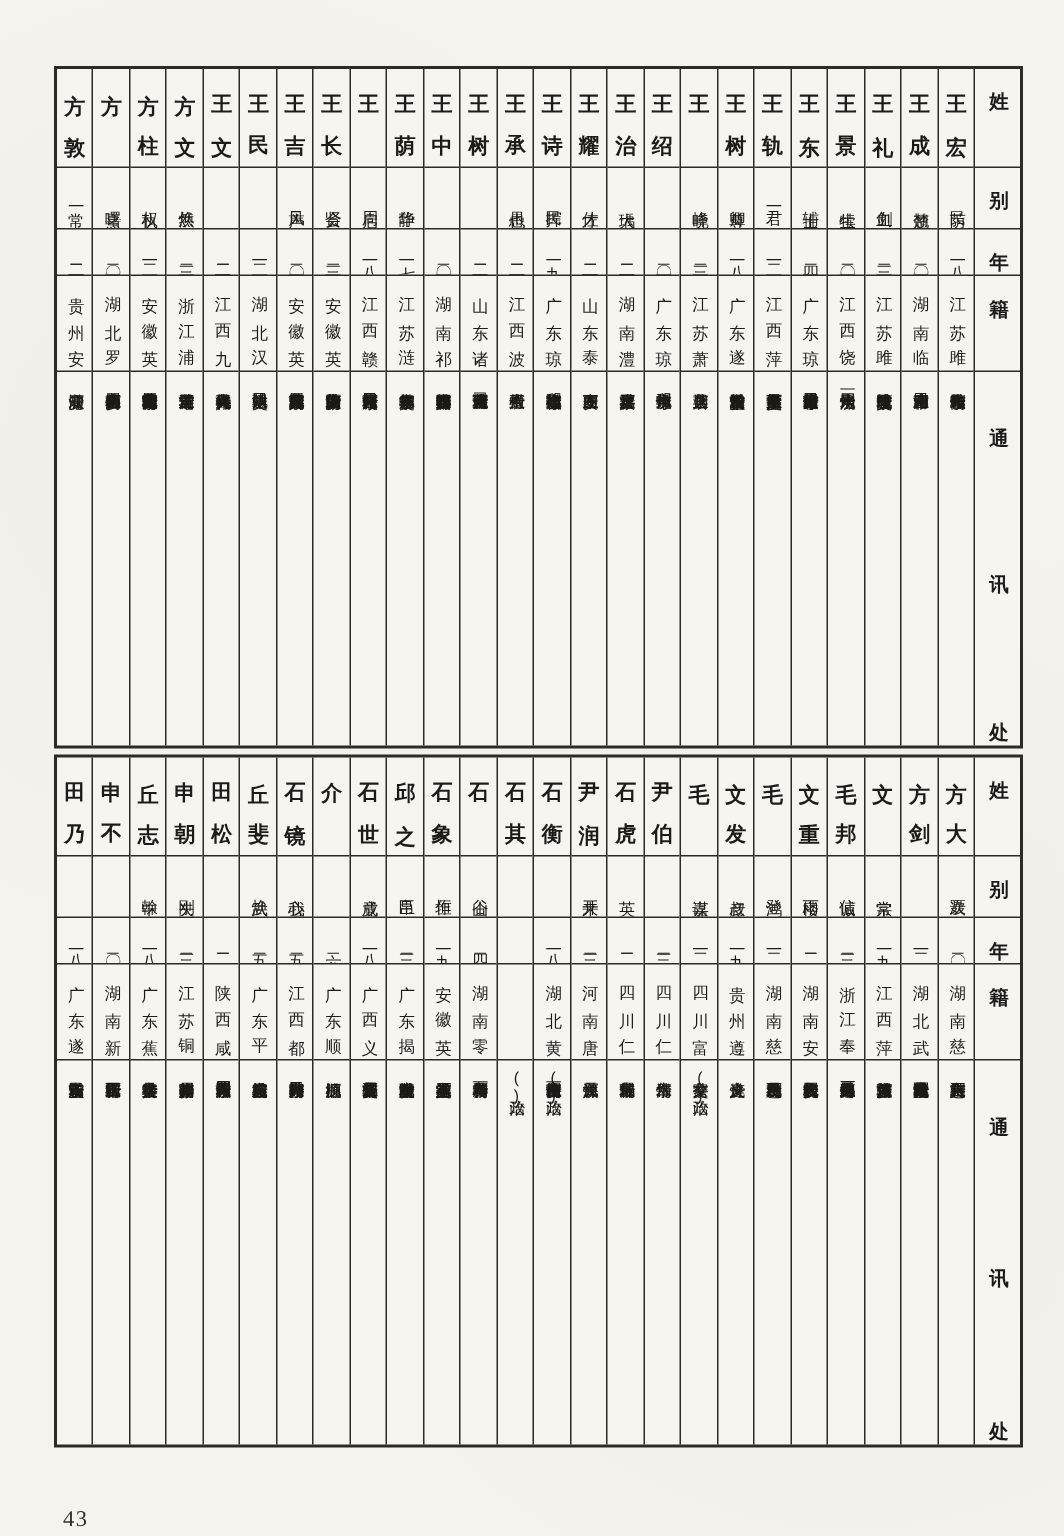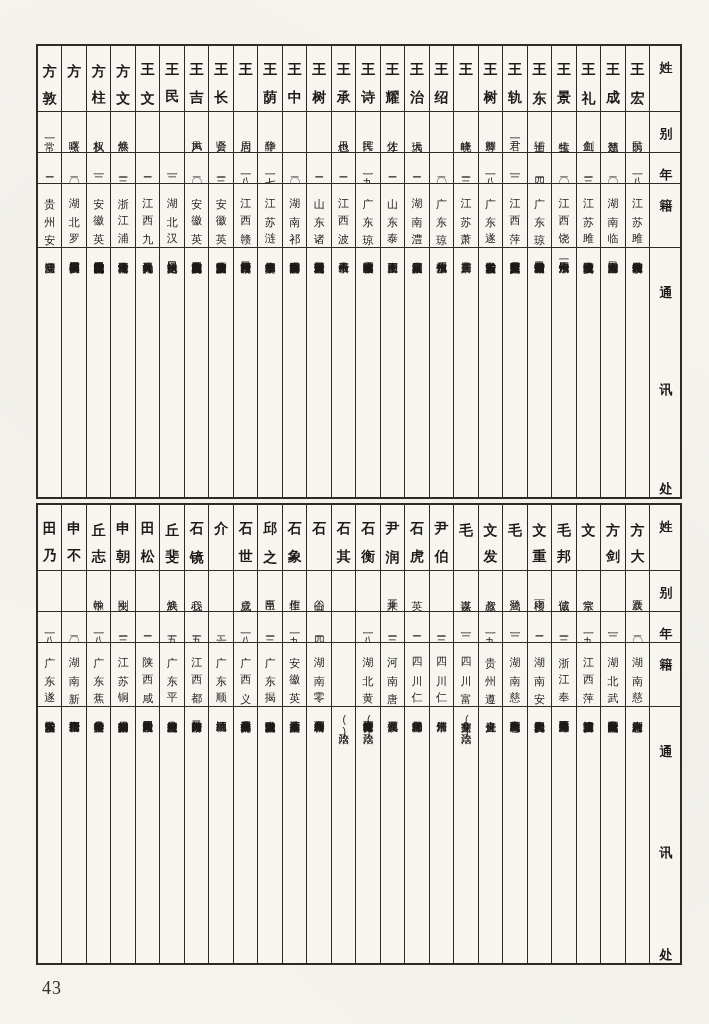--- a/index.html
+++ b/index.html
@@ -53,23 +53,23 @@
   .spread{padding:5px 1px;}
   .spread span{flex:1 1 auto;text-align:justify;text-align-last:justify;}
   .r-name span{font-size:14px;font-weight:700;line-height:1.1;}
   .header-col .cell span{font-size:13px;font-weight:700;line-height:1.15;}
   .r-zi span{font-size:11px;line-height:1.12;}
   .r-age span{font-size:11px;line-height:1.12;}
   .r-native span{font-size:11px;line-height:1.12;}
   .r-addr span{font-size:10.5px;line-height:1.1;}
   .header-col .r-addr{justify-content:center;padding:26px 1px;}
   .page-number{
-    position:absolute;left:42px;top:978px;
+    position:absolute;left:42px;top:1005px;
     font-family:"Liberation Serif", serif;
-    font-size:18px;color:#33302c;letter-spacing:1px;
+    font-size:15px;color:#33302c;letter-spacing:1px;
   }
 </style>
 </head>
 <body>
 
 <div class="page">
   <section class="roster-table" id="table-top">
   <div class="col header-col">
     <div class="cell r-name spread">
           <span>姓名</span>

